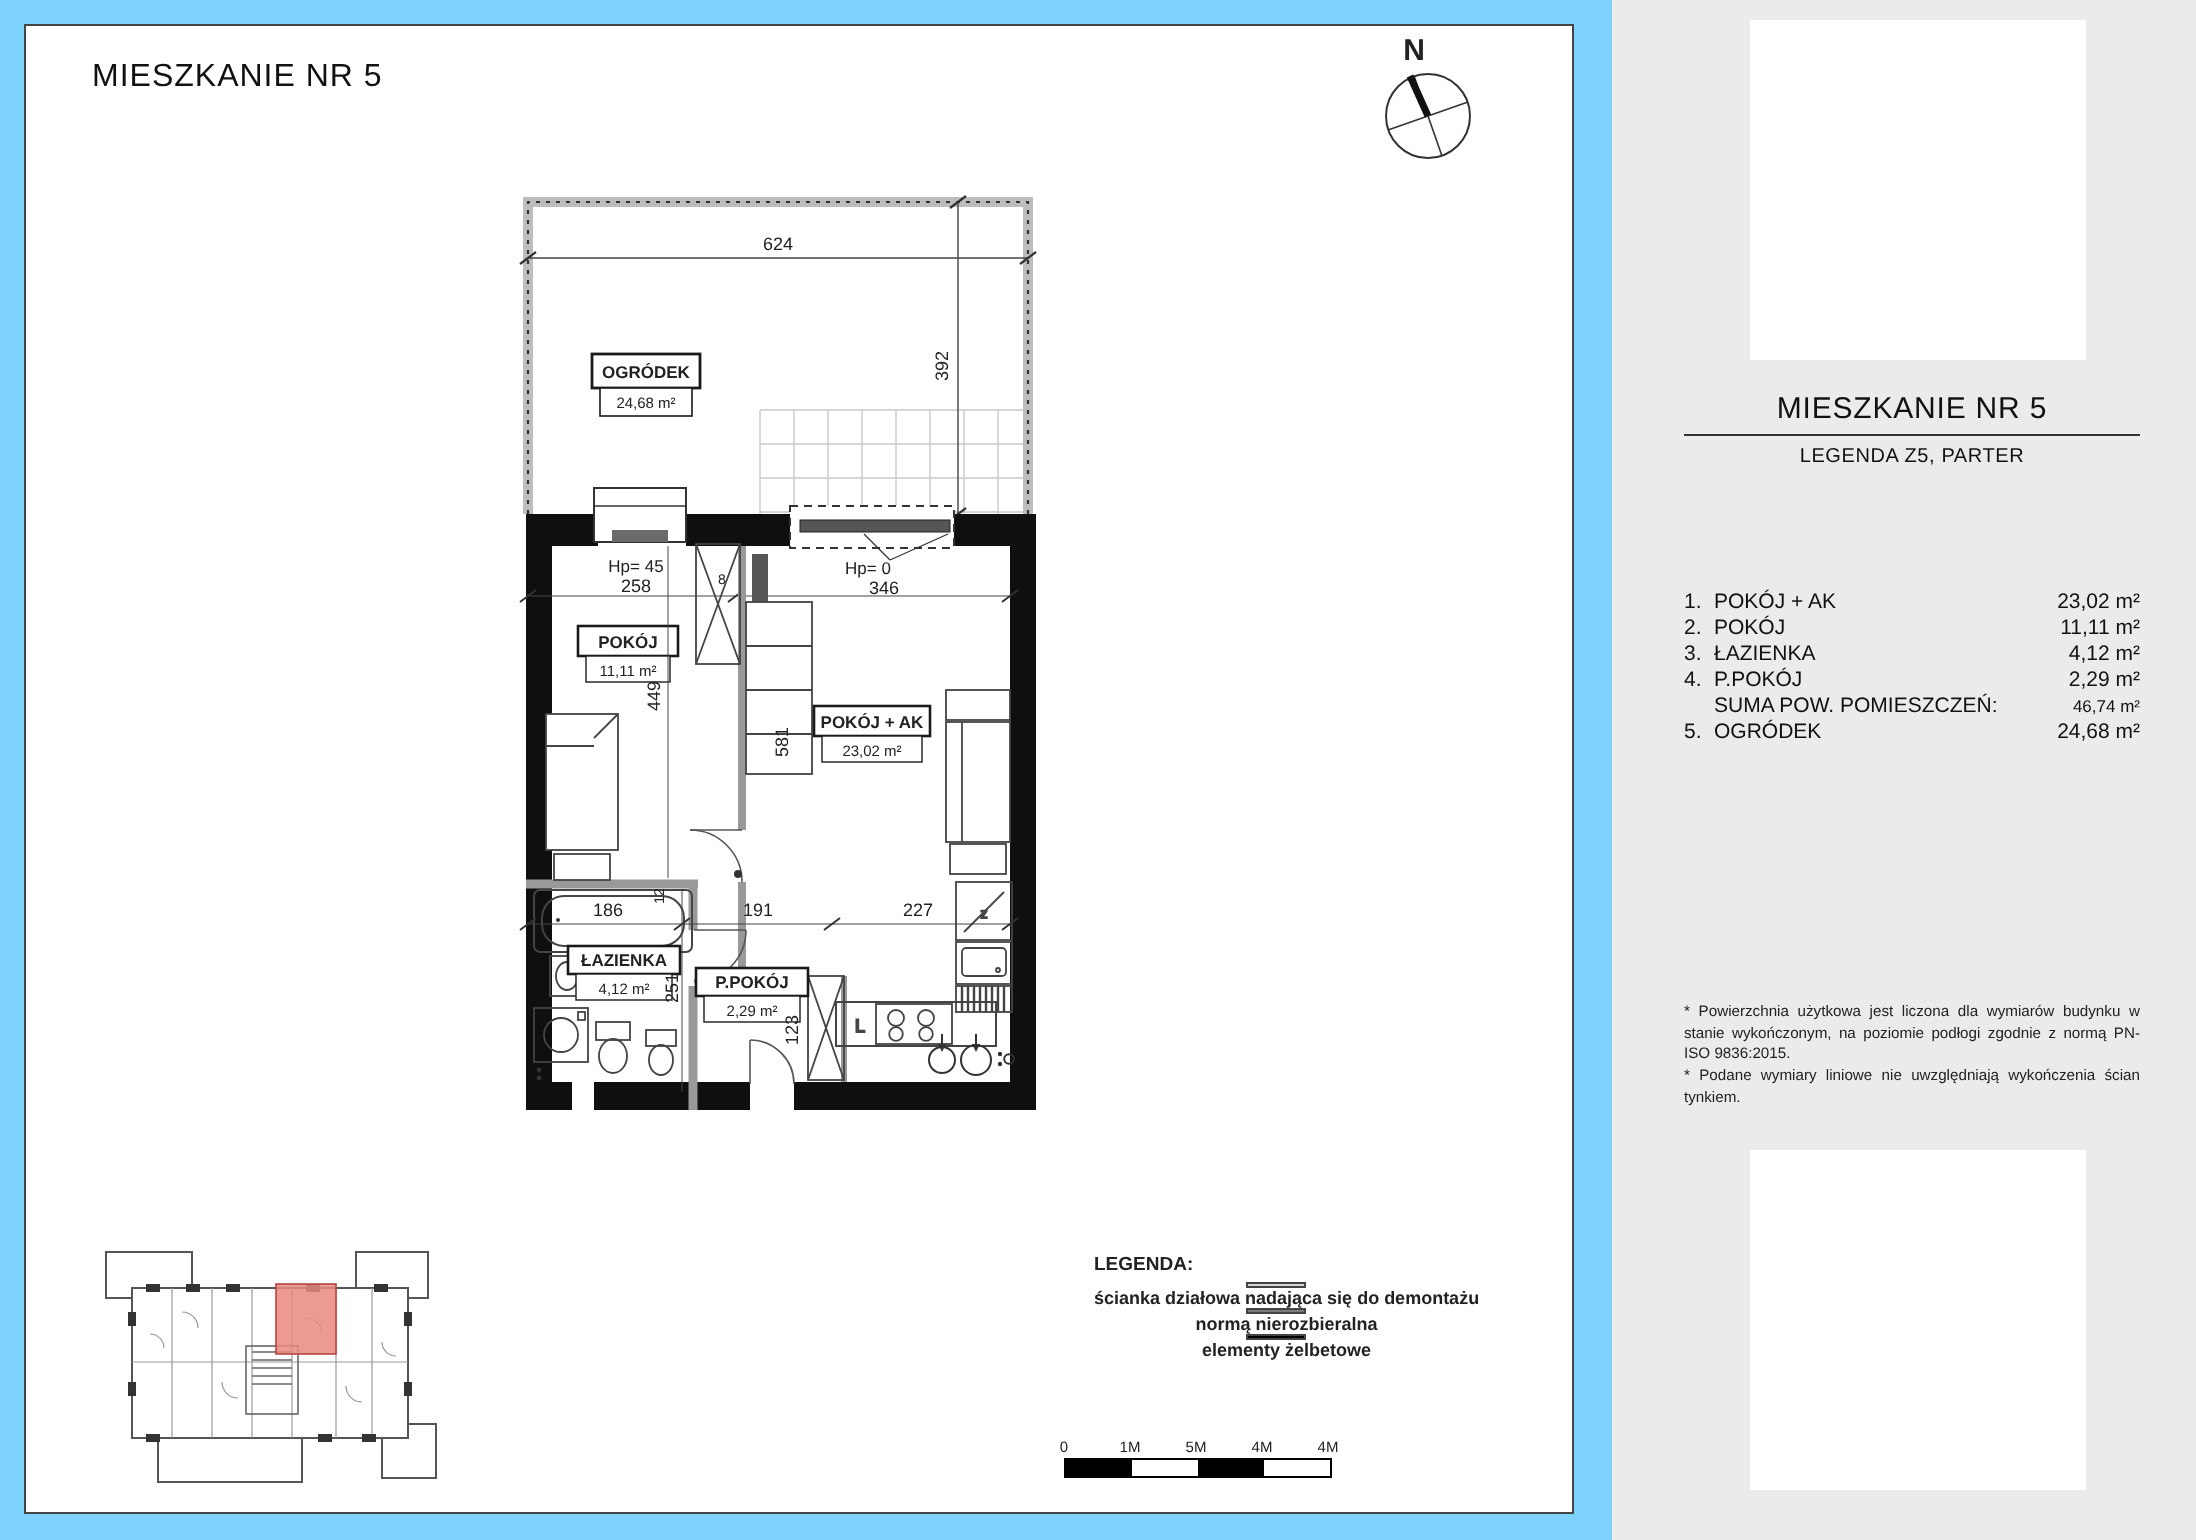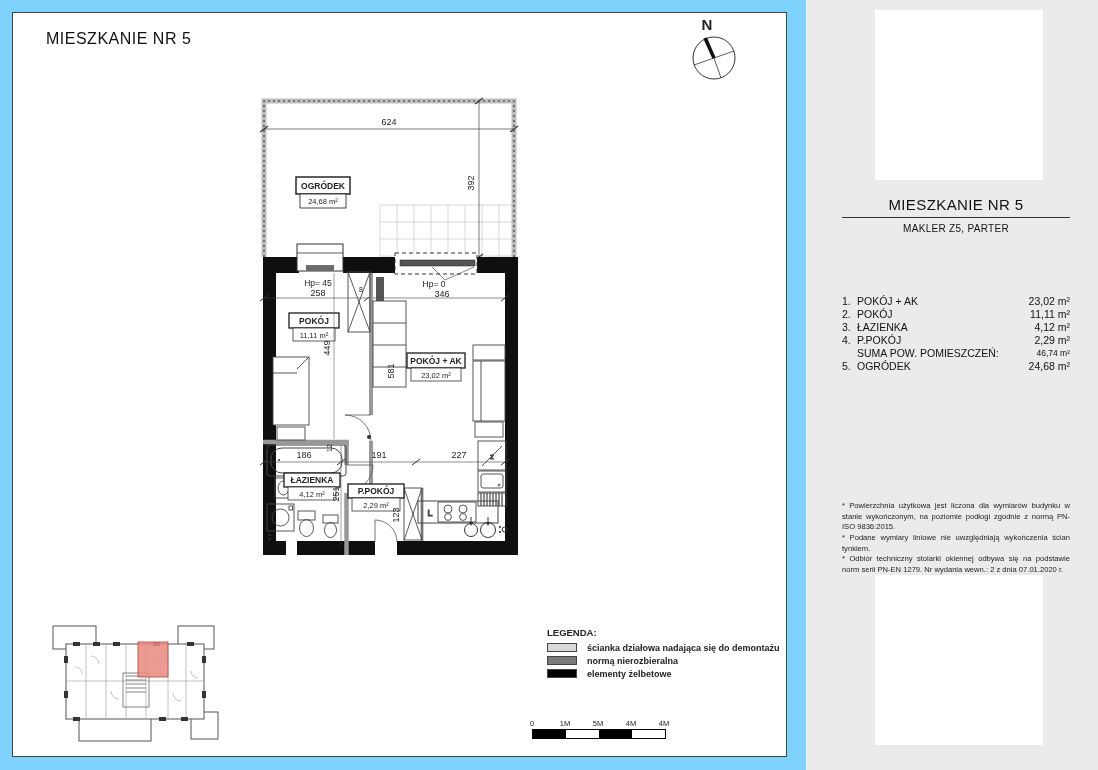--- a/index.html
+++ b/index.html
@@ -5,21 +5,21 @@
   html,body{margin:0;padding:0;background:#fff;font-family:"Liberation Sans",sans-serif;}
   .stage{position:relative;width:1098px;height:770px;background:#7dd3fc;overflow:hidden;padding-left:16px;}
   .canvas{position:absolute;left:12px;top:12px;width:775px;height:745px;border:1px solid #444;box-sizing:border-box;background:#fff;}
   .sheet-title{position:absolute;left:33px;top:17px;font-size:16px;letter-spacing:.5px;color:#111;font-weight:500;}
   .watermark{position:absolute;left:386px;top:338px;width:310px;font-size:56px;font-weight:bold;letter-spacing:6px;color:#dadada;z-index:1;user-select:none;}
   .plan-svg{position:absolute;left:0;top:0;z-index:2;}
   .mini-svg{position:absolute;left:28px;top:598px;z-index:2;}
   
   .legend{position:absolute;left:534px;top:614px;z-index:3;font-weight:bold;}
   .legend-title{font-size:9.5px;color:#222;margin-bottom:3px;}
-  .legend-row{display:flex;align-items:center;height:13px;}
+  .legend-row{display:flex;align-items:center;height:13px;flex-direction:column;}
   .swatch{width:30px;height:9px;border:1px solid #444;margin-right:10px;box-sizing:border-box;}
   .sw-light{background:#d9d9d9;}
   .sw-mid{background:#7a7a7a;}
   .sw-dark{background:#000;}
   .legend-label{font-size:9px;color:#222;}
   
   .scalebar{position:absolute;left:518px;top:706px;width:150px;z-index:3;}
   .sb-labels{position:relative;height:10px;}
   .sb-labels span{position:absolute;top:0;transform:translateX(-50%);font-size:7.5px;color:#222;}
   .sb-bar{position:relative;margin-left:1px;width:132px;height:8px;border:1px solid #000;display:flex;}
@@ -348,21 +348,21 @@
       </div>
     </div>
   </div>
 
   <div class="sidebar">
     <div class="logo-box logo-top"></div>
 
     <div class="info">
       <div class="info-title">MIESZKANIE NR 5</div>
       <hr class="info-rule">
-      <div class="info-sub">MAKLER Z5, PARTER</div>
+      <div class="info-sub">LEGENDA Z5, PARTER</div>
     </div>
 
     <div class="room-list">
       <div class="room-row">
         <span class="room-no">1.</span>
         <span class="room-name">POKÓJ + AK</span>
         <span class="room-area">23,02 m²</span>
       </div>
       <div class="room-row">
         <span class="room-no">2.</span>
@@ -387,18 +387,17 @@
       <div class="room-row">
         <span class="room-no">5.</span>
         <span class="room-name">OGRÓDEK</span>
         <span class="room-area">24,68 m²</span>
       </div>
     </div>
 
     <div class="footnotes">
       <div class="footnote">* Powierzchnia użytkowa jest liczona dla wymiarów budynku w stanie wykończonym, na poziomie podłogi zgodnie z normą PN-ISO 9836:2015.</div>
       <div class="footnote">* Podane wymiary liniowe nie uwzględniają wykończenia ścian tynkiem.</div>
-      <div class="footnote">* Odbiór techniczny stolarki okiennej odbywa się na podstawie norm serii PN-EN 1279. Nr wydania wewn.: 2 z dnia 07.01.2020 r.</div>
     </div>
 
     <div class="logo-box logo-bottom"></div>
   </div>
 </div>
 
 </body></html>

